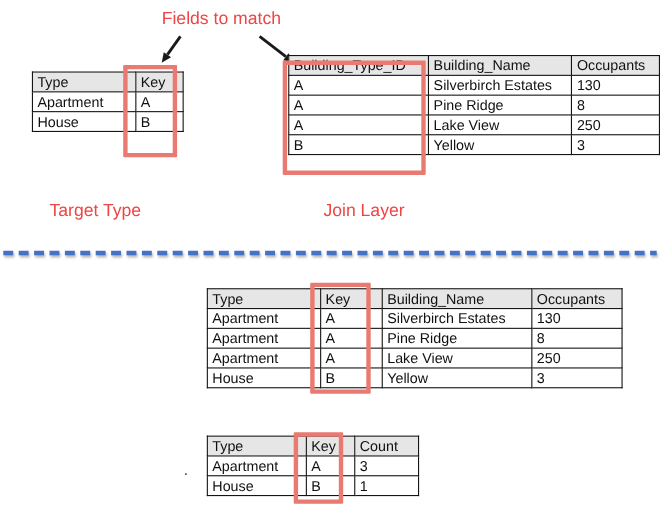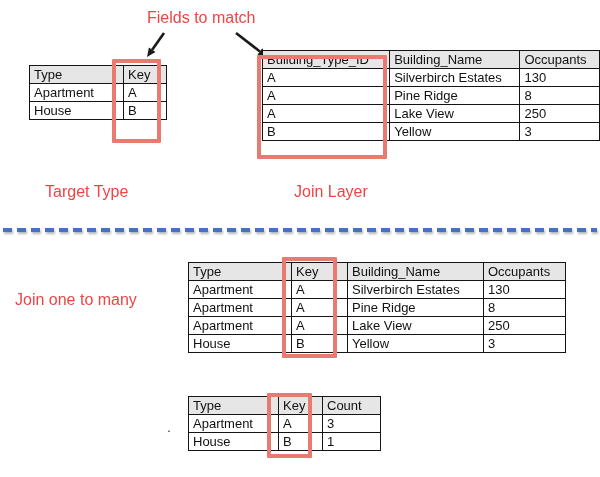--- a/index.html
+++ b/index.html
@@ -107,21 +107,20 @@
           <td>Yellow</td>
           <td>3</td>
         </tr>
       </tbody>
     </table>
   <div class="hl" style="left:257px;top:55px;width:130px;height:104px"></div>
 
   <div class="lbl" style="left:45px;top:183px">Target Type</div>
   <div class="lbl" style="left:294px;top:183px">Join Layer</div>
 
-  <div class="lbl" style="left:15px;top:291px">Join one to many</div>
   <table class="tbl tbl-many" style="left:188px;top:262px">
       <thead>
         <tr>
           <th>Type</th>
           <th>Key</th>
           <th>Building_Name</th>
           <th>Occupants</th>
         </tr>
       </thead>
       <tbody>

